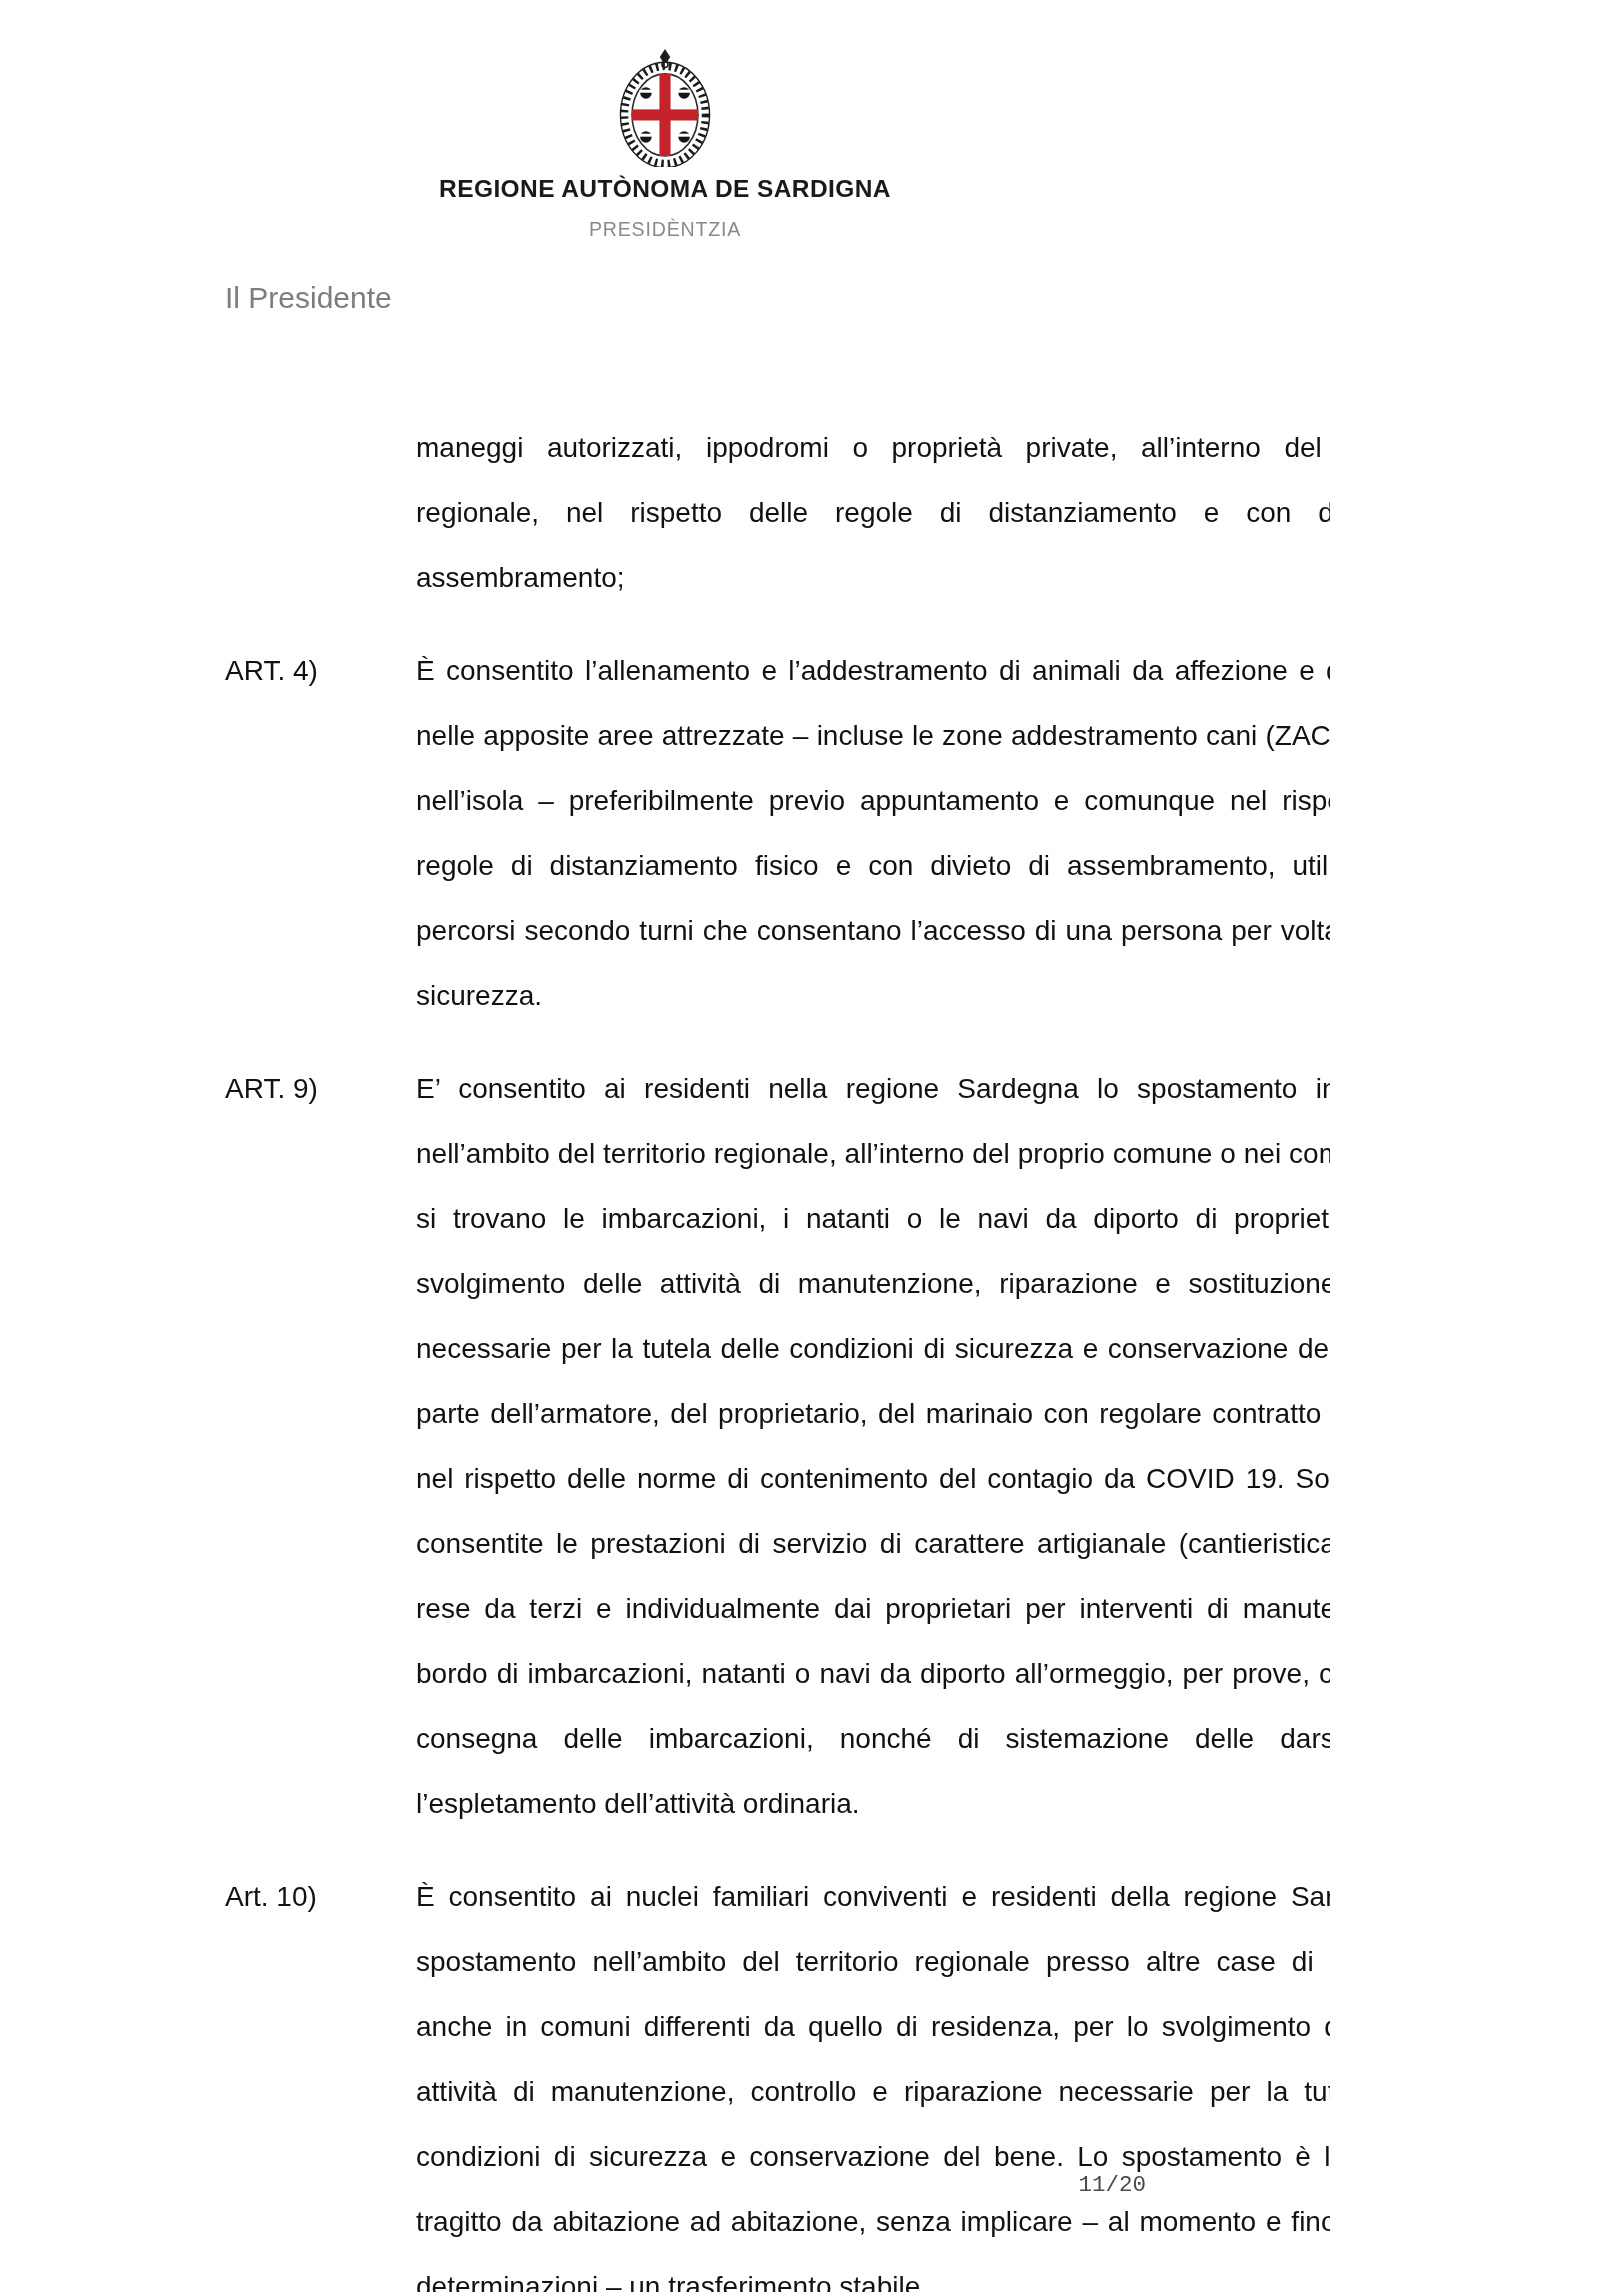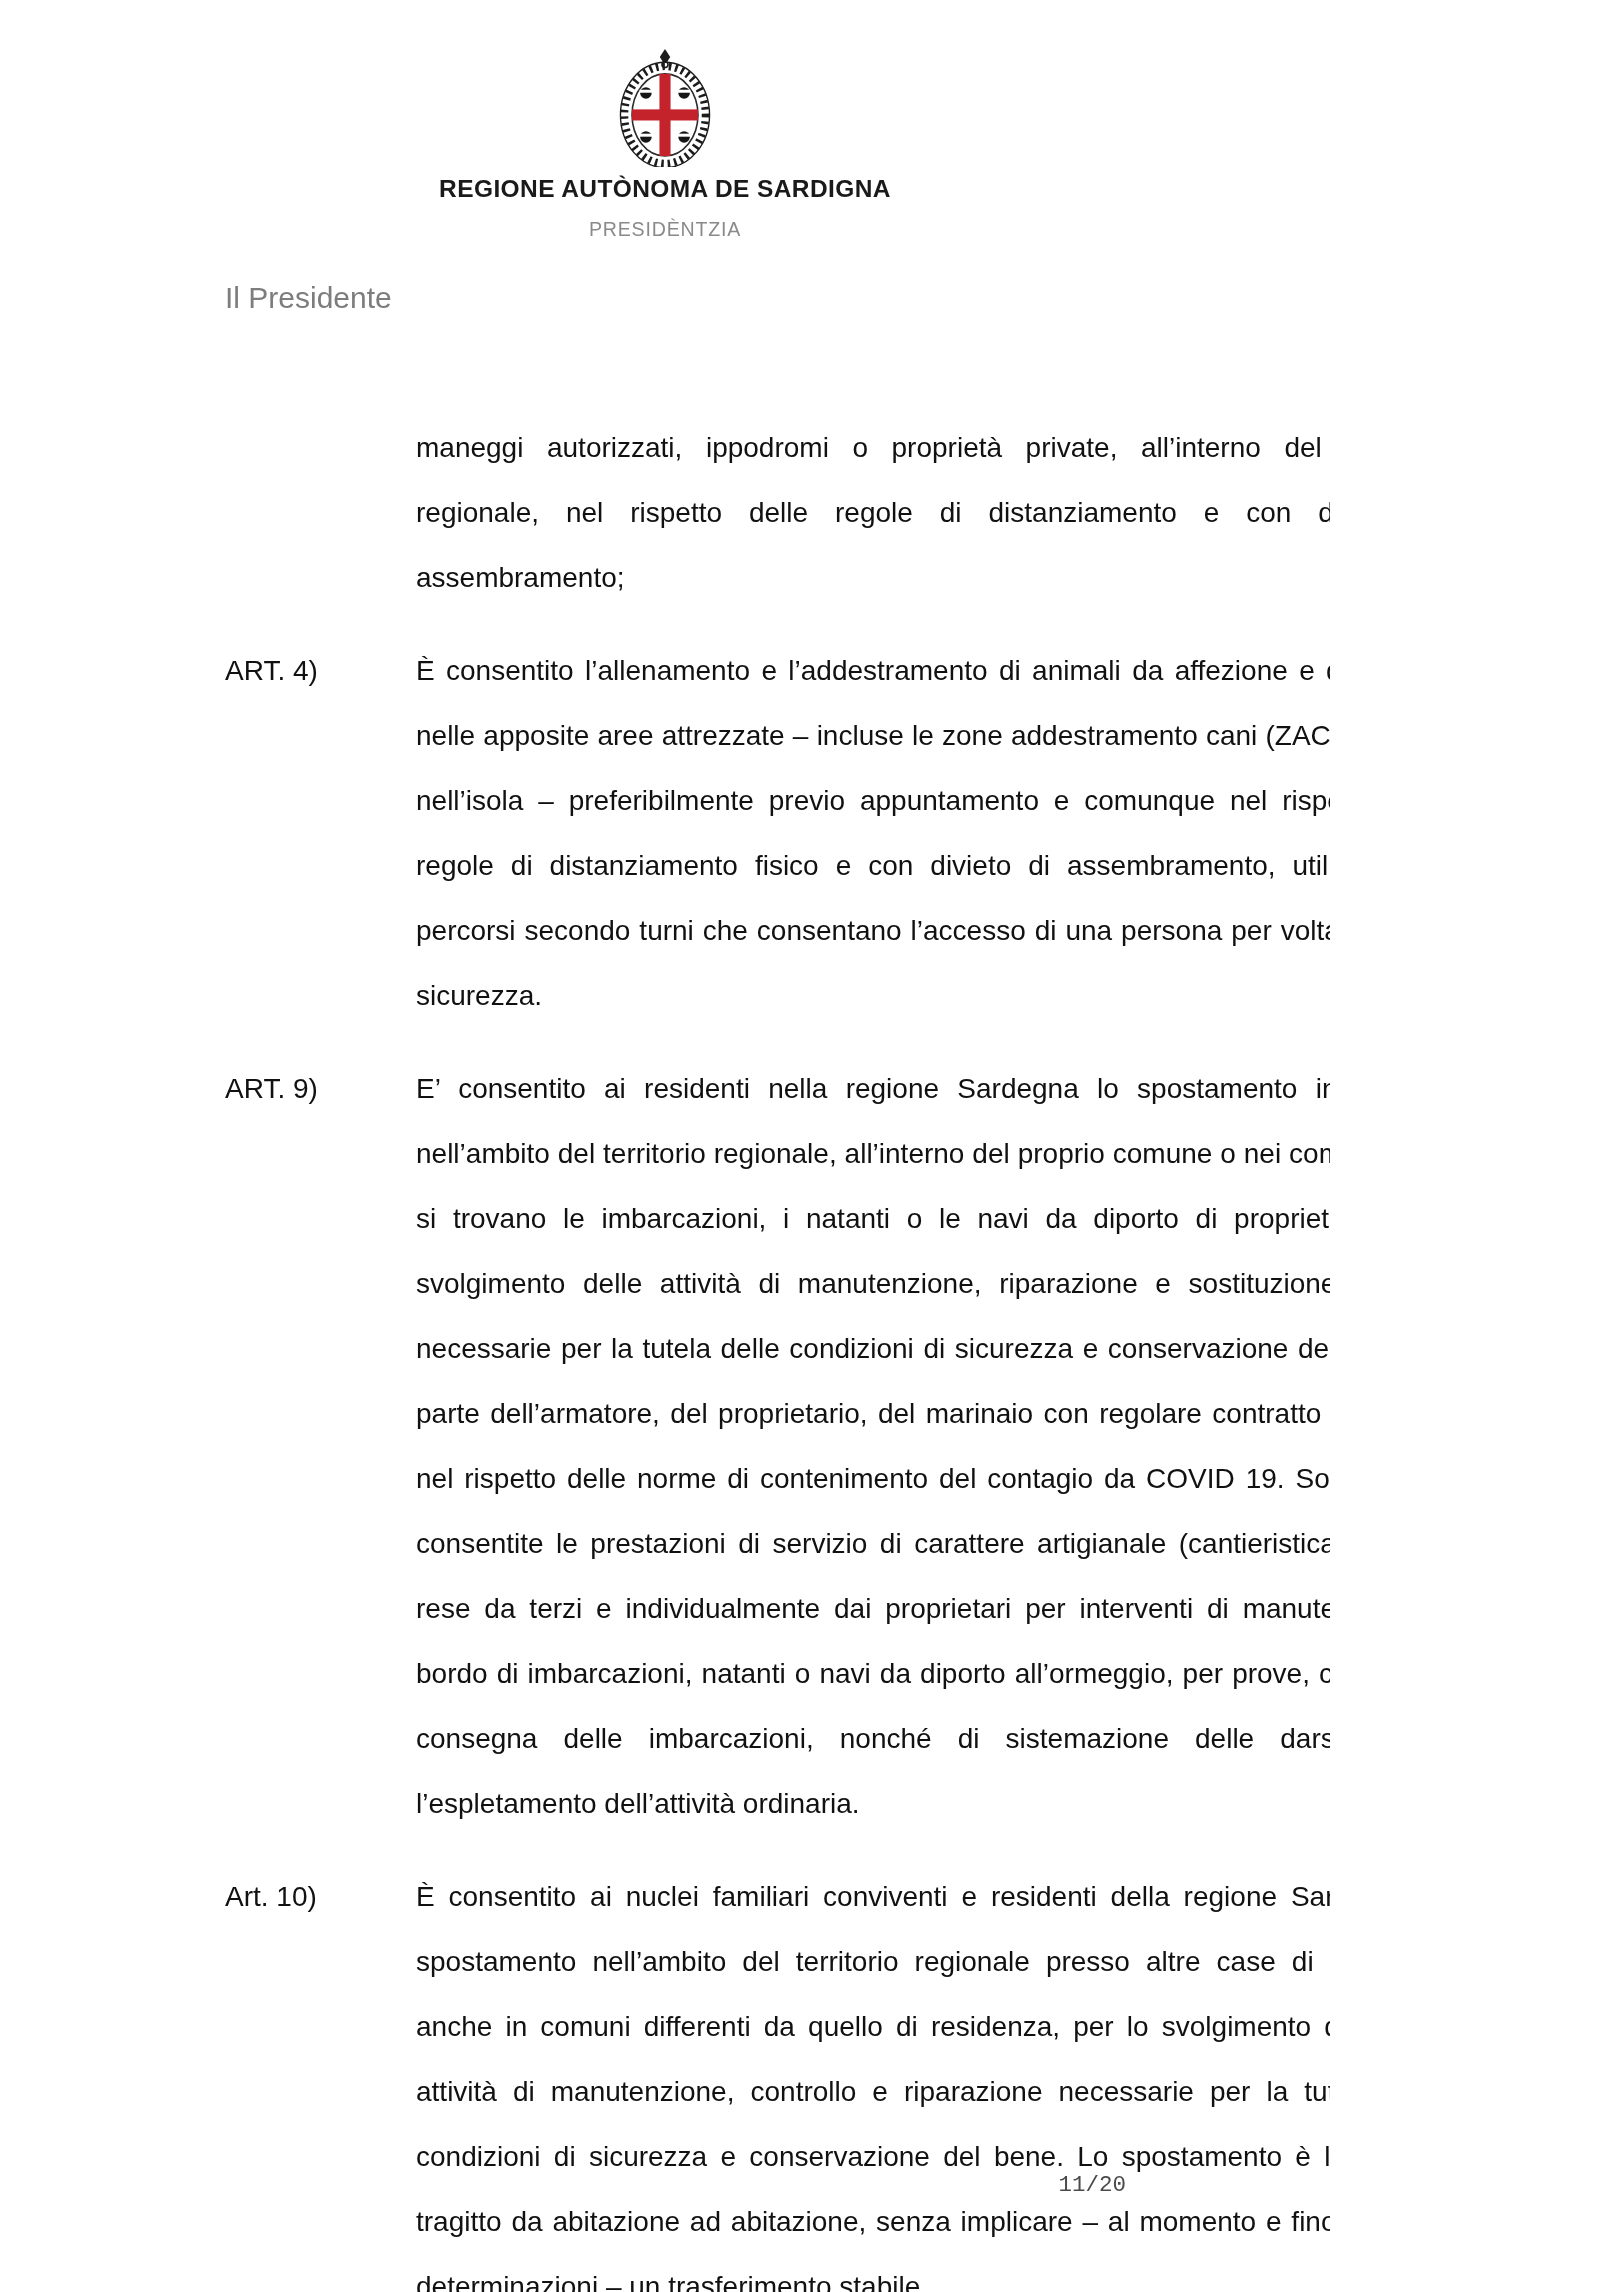--- a/index.html
+++ b/index.html
@@ -70,21 +70,21 @@
   .article-text {
     font-size: 28px;
     line-height: 65px;
     text-align: justify;
     color: #111111;
   }
   
   .page-number {
     position: absolute;
     top: 2172px;
-    right: 204px;
+    right: 184px;
     font-family: "Liberation Mono", "DejaVu Sans Mono", monospace;
     font-size: 22.5px;
     color: #4a4a4a;
   }
 </style>
 </head>
 <body>
 
 <div class="page">
 

